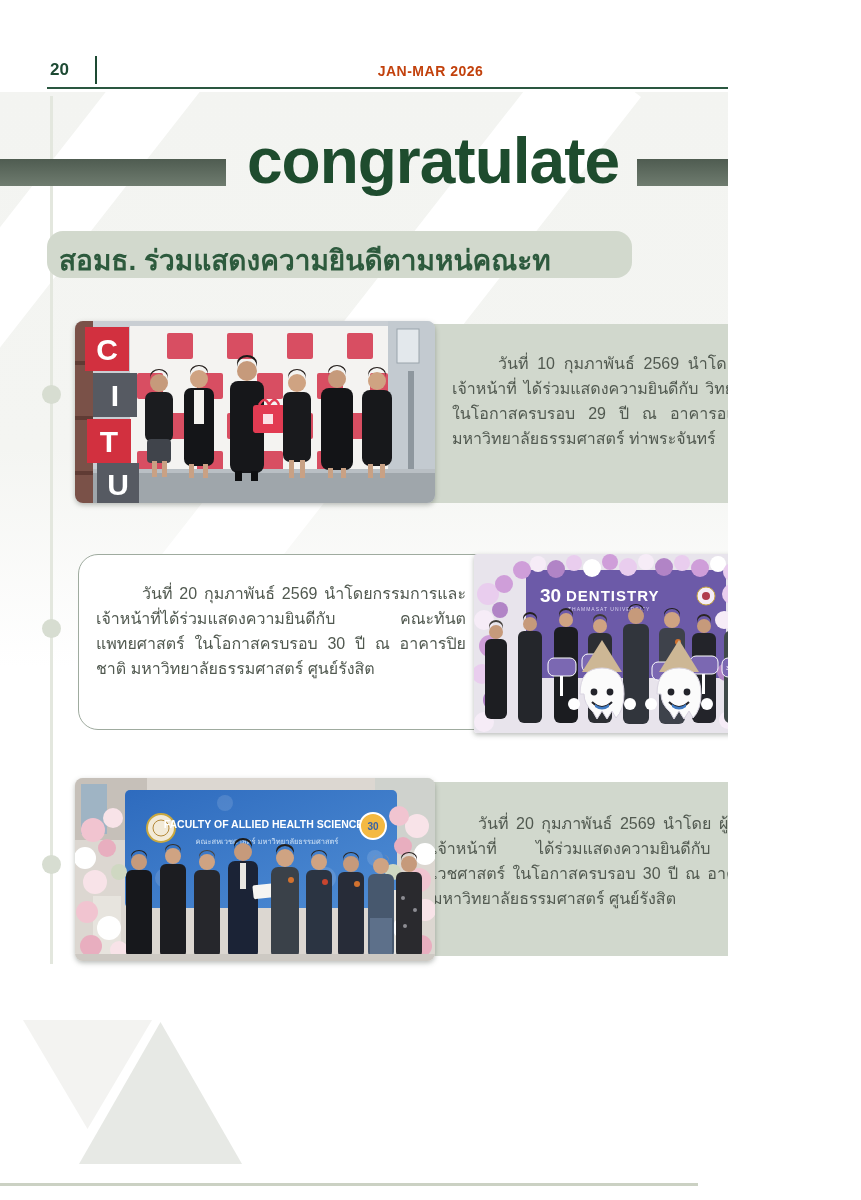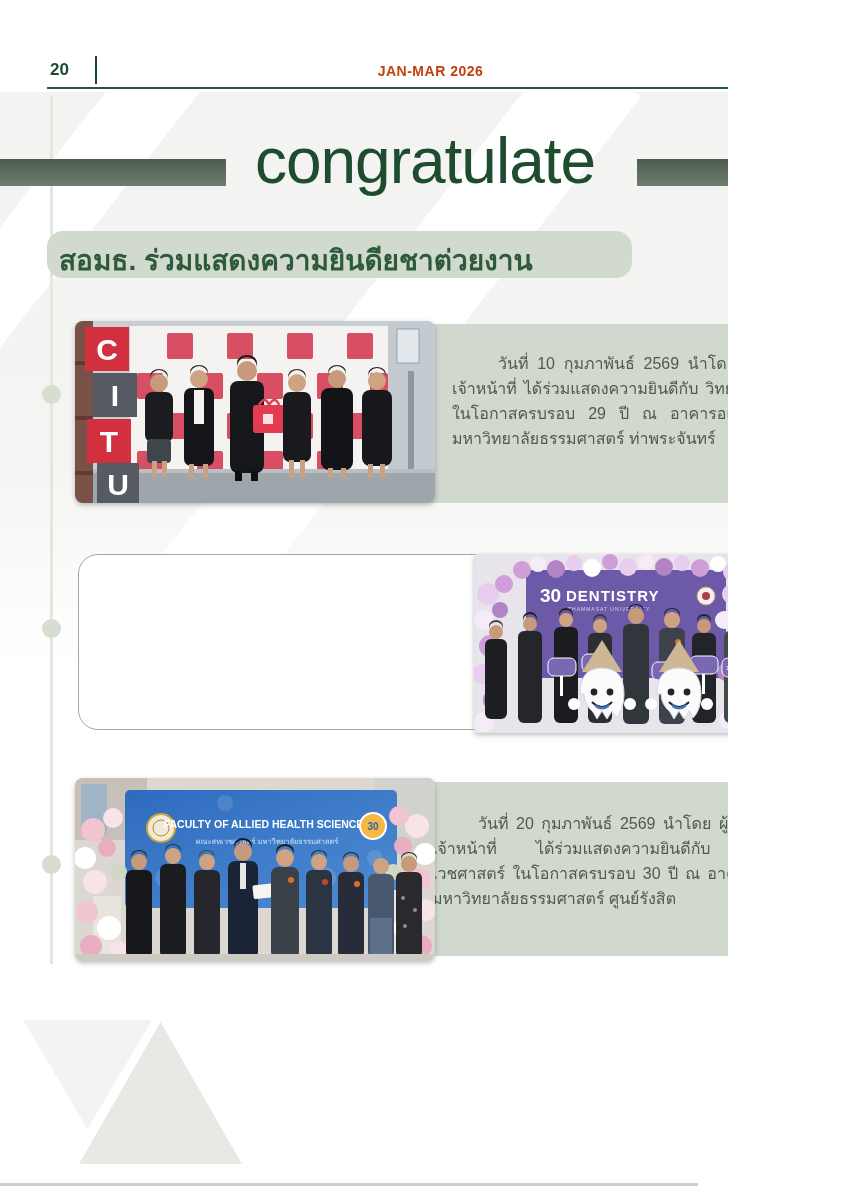--- a/index.html
+++ b/index.html
@@ -22,22 +22,22 @@
   .wm .band2{position:absolute;left:-250px;top:120px;width:560px;height:74px;background:#ffffff;transform:rotate(-52deg);}
 
   
   .tl-line{position:absolute;left:50px;top:70px;width:3px;height:868px;background:#e3e7de;z-index:2;}
   .tl-dot{position:absolute;width:19px;height:19px;border-radius:50%;background:#d7ddd1;z-index:3;}
 
   
   .bar{position:absolute;height:27px;top:133px;background:linear-gradient(180deg,#4f5c51 0%,#6f7c6f 100%);z-index:5;}
   .bar.left{left:0;width:226px;}
   .bar.right{left:637px;width:224px;}
-  .big-title{position:absolute;left:218px;top:98px;width:414px;text-align:center;
-             font-size:64px;font-weight:400;letter-spacing:-1px;color:#1e4c2e;z-index:5;}
+  .big-title{position:absolute;left:226px;top:98px;width:414px;text-align:center;
+             font-size:64px;font-weight:700;letter-spacing:-1px;color:#1e4c2e;z-index:5;}
 
   
   .pill{position:absolute;left:47px;top:205px;width:585px;height:47px;border-radius:16px;
         background:#d2d9cd;z-index:6;}
   .pill span{display:block;padding:7px 0 0 12px;font-size:28px;font-weight:bold;color:#2d5a3d;}
 
   
   .panel{position:absolute;background:#d1d8cd;border-radius:22px;z-index:4;}
   .panel.p1{left:105px;top:298px;width:731px;height:179px;}
   .panel.p3{left:105px;top:756px;width:731px;height:174px;}
@@ -87,21 +87,21 @@
   <div class="tl-line"></div>
   <div class="tl-dot" style="left:42px;top:359px;"></div>
   <div class="tl-dot" style="left:42px;top:593px;"></div>
   <div class="tl-dot" style="left:42px;top:829px;"></div>
 
   <div class="bar left"></div>
   <div class="bar right"></div>
   <div class="big-title">congratulate</div>
 
   <div class="pill">
-    <span>สอมธ. ร่วมแสดงความยินดียชาต่วยงาน</span>
+    <span>สอมธ. ร่วมแสดงความยินดีตามหน่คณะท</span>
   </div>
 
   <div class="panel p1"></div>
   <div class="para t1">วันที่ 10 กุมภาพันธ์ 2569 นำโดย ผู้จัดการและเจ้าหน้าที่ ได้ร่วมแสดงความยินดีกับ วิทยาลัยนวัตกรรม ในโอกาสครบรอบ 29 ปี ณ อาคารอเนกประสงค์ 3 มหาวิทยาลัยธรรมศาสตร์ ท่าพระจันทร์</div>
   <div class="photo ph1">
     <svg width="360" height="182" viewBox="0 0 360 182" xmlns="http://www.w3.org/2000/svg">
       <rect x="0" y="0" width="360" height="182" fill="#c9ced3"></rect>
       <rect x="0" y="0" width="18" height="182" fill="#7a5148"></rect>
       <rect x="0" y="40" width="18" height="4" fill="#5f3b34"></rect>
       <rect x="0" y="95" width="18" height="4" fill="#5f3b34"></rect>
@@ -194,20 +194,21 @@
             <path d="M293,56 a9,9 0 0 1 18,0 l0,-3 a9,7 0 0 0 -18,0 z" fill="#2a2321"></path>
           <rect x="287" y="69" width="30" height="76" rx="8" fill="#17181b"></rect>
           <rect x="293" y="143" width="5" height="14" fill="#c9a184"></rect>
             <rect x="305" y="143" width="5" height="14" fill="#c9a184"></rect>
         </g>
       </g>
     </svg>
   </div>
 
   <div class="card2"></div>
+  <div class="para t2">วันที่ 20 กุมภาพันธ์ 2569 นำโดยกรรมการและเจ้าหน้าที่ได้ร่วมแสดงความยินดีกับ คณะทันตแพทยศาสตร์ ในโอกาสครบรอบ 30 ปี ณ อาคารปิยชาติ มหาวิทยาลัยธรรมศาสตร์ ศูนย์รังสิต</div>
   <div class="photo ph2">
     <svg width="334" height="179" viewBox="0 0 334 179" xmlns="http://www.w3.org/2000/svg">
       <rect x="0" y="0" width="334" height="179" fill="#e8e4ec"></rect>
       <rect x="268" y="0" width="66" height="179" fill="#d5dce5"></rect>
       <rect x="274" y="48" width="60" height="84" fill="#3b66ad"></rect>
       <text x="300" y="105" font-size="40" font-weight="bold" fill="#cfdcef">K</text>
       <circle cx="306" cy="22" r="12" fill="#e8c96a" opacity="0.8"></circle>
 
       <rect x="52" y="16" width="200" height="108" rx="4" fill="#6c5aa8"></rect>
       <text x="66" y="48" font-size="19" font-weight="bold" fill="#ffffff">30</text>

